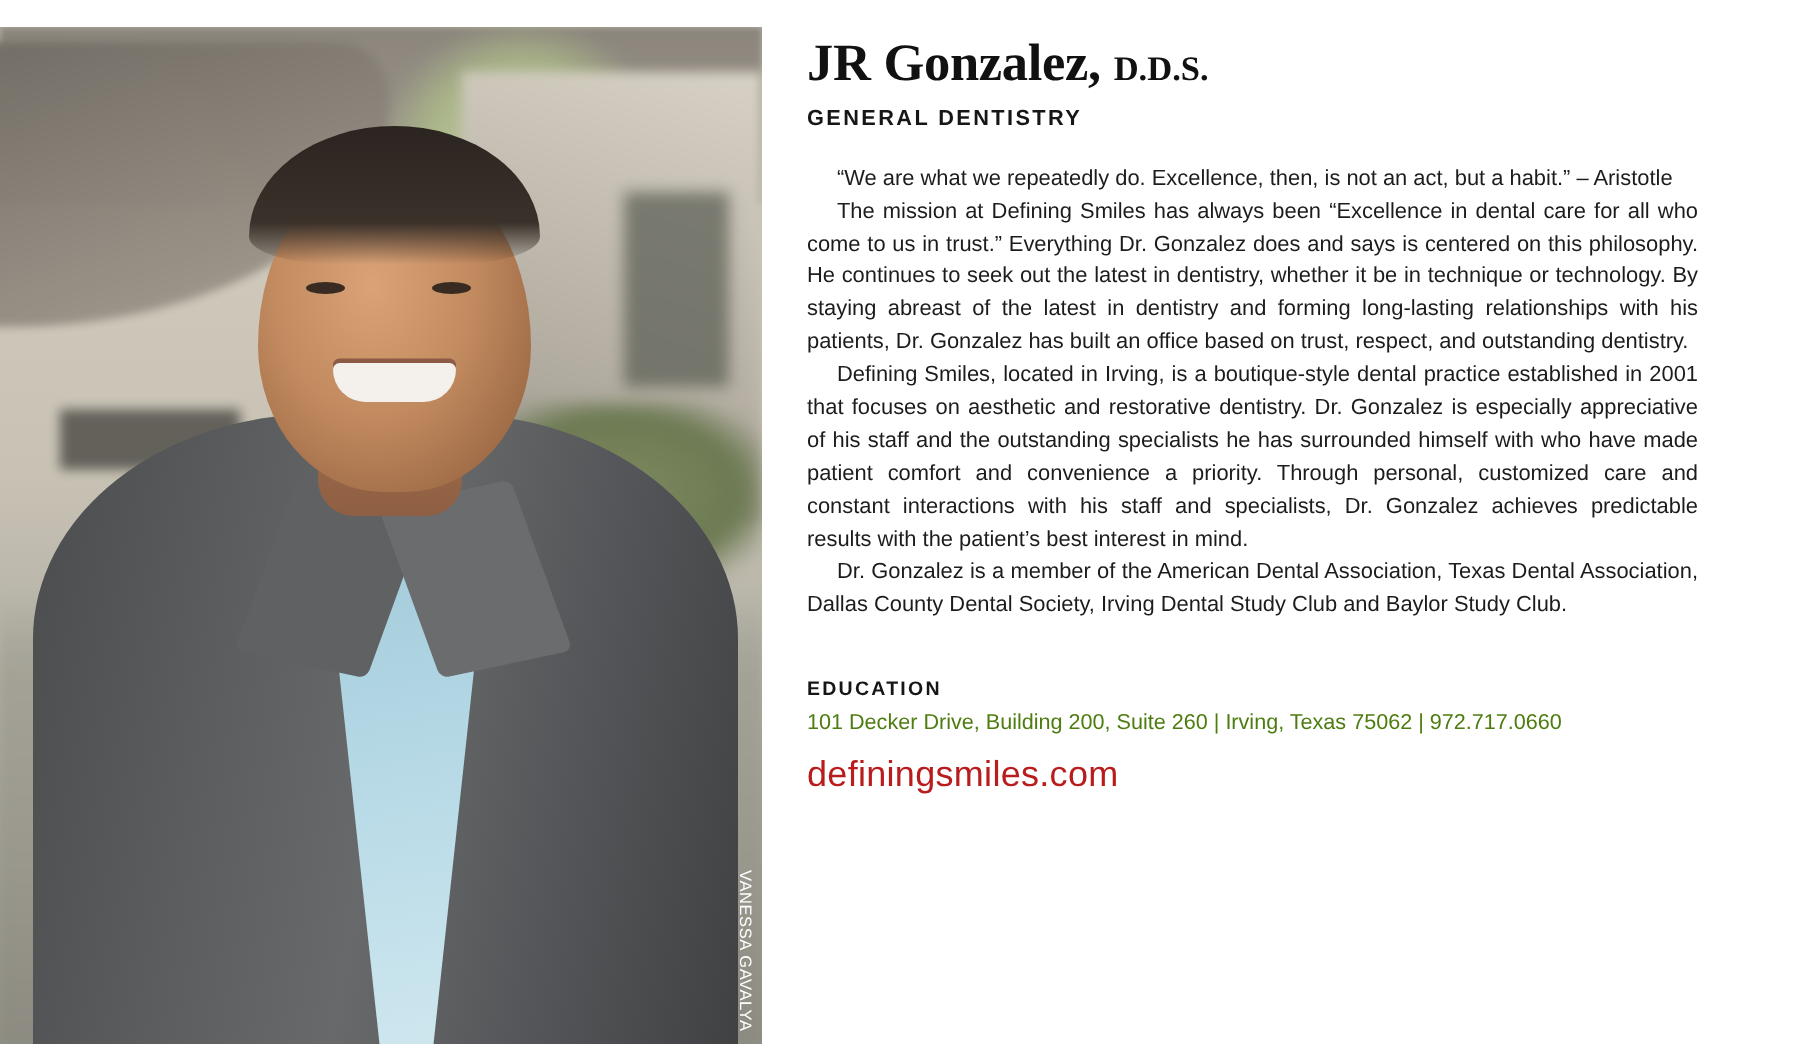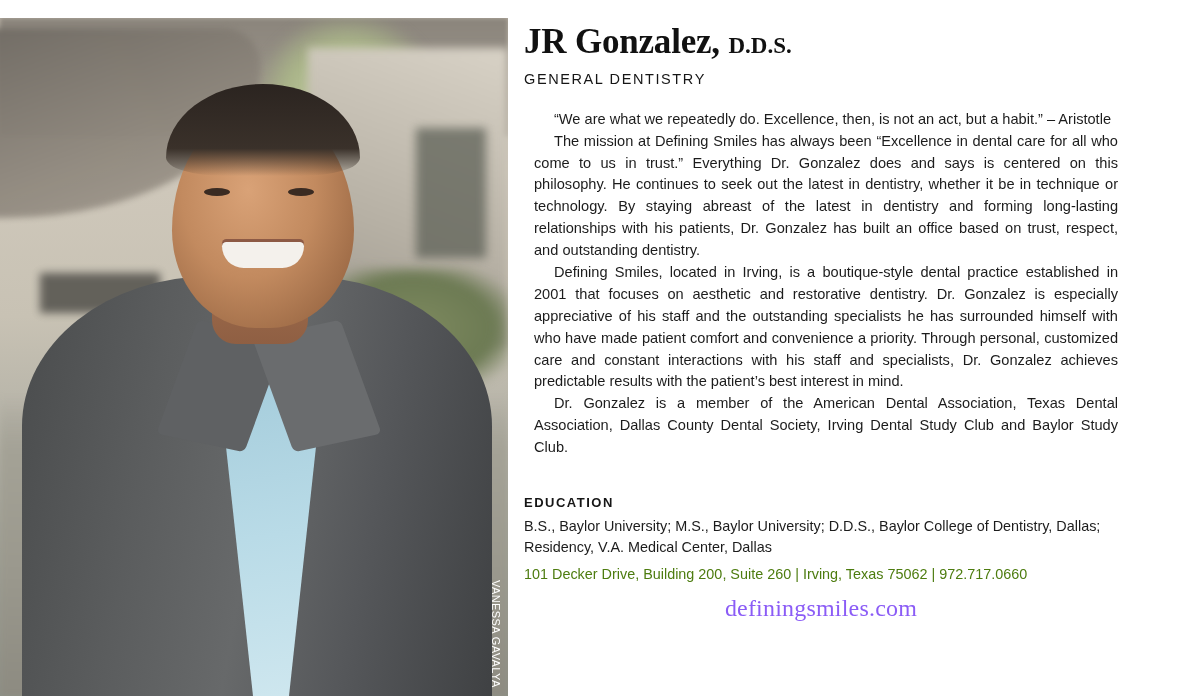--- a/index.html
+++ b/index.html
@@ -178,51 +178,50 @@
     writing-mode: vertical-rl;
     font-size: 11px;
     letter-spacing: .4px;
     color: #ffffff;
     font-family: "Liberation Sans", sans-serif;
   }
 
   
   .text-col {
     position: absolute;
-    left: 524px;
+    left: 538px;
     top: 24px;
     width: 594px;
   }
   .doc-name {
     font-family: "Liberation Serif", serif;
     font-weight: bold;
     font-size: 35px;
     line-height: 1.05;
     letter-spacing: -0.2px;
     color: #111111;
     margin: 0;
   }
   .doc-name .suffix {
     font-size: 23px;
     letter-spacing: 0px;
   }
   .specialty {
     margin: 10px 0 0 0;
     font-size: 14.5px;
-    font-weight: normal;
+    font-weight: bold;
     letter-spacing: 1.6px;
     color: #161616;
   }
   .body-copy {
     margin-top: 22px;
     font-size: 14.6px;
     line-height: 1.5;
     text-align: justify;
     color: #1c1c1c;
-    margin-left: 10px;
   }
   .body-copy p {
     margin: 0;
     text-indent: 20px;
   }
   .section-head {
     margin-top: 36px;
     font-size: 13px;
     font-weight: bold;
     letter-spacing: 1.5px;
@@ -235,25 +234,24 @@
     color: #1c1c1c;
   }
   .contact-line {
     margin-top: 6px;
     font-size: 14.4px;
     line-height: 1.45;
     color: #4d7c0f;
   }
   .website {
     margin-top: 10px;
-    font-family: Liberation Serif, serif;
+    font-family: Liberation Sans, sans-serif;
     font-size: 24px;
-    color: #8b5cf6;
+    color: #b91c1c;
     letter-spacing: .2px;
-    text-align: center;
   }
 </style>
 </head>
 <body>
 
 <div class="page">
 
   <div class="photo-col">
     <div class="photo">
       <div class="bg-wall"></div>
@@ -291,20 +289,19 @@
     <div class="specialty">GENERAL DENTISTRY</div>
 
     <div class="body-copy">
       <p>“We are what we repeatedly do. Excellence, then, is not an act, but a habit.” – Aristotle</p>
       <p>The mission at Defining Smiles has always been “Excellence in dental care for all who come to us in trust.” Everything Dr. Gonzalez does and says is centered on this philosophy. He continues to seek out the latest in dentistry, whether it be in technique or technology. By staying abreast of the latest in dentistry and forming long-lasting relationships with his patients, Dr. Gonzalez has built an office based on trust, respect, and outstanding dentistry.</p>
       <p>Defining Smiles, located in Irving, is a boutique-style dental practice established in 2001 that focuses on aesthetic and restorative dentistry. Dr. Gonzalez is especially appreciative of his staff and the outstanding specialists he has surrounded himself with who have made patient comfort and convenience a priority. Through personal, customized care and constant interactions with his staff and specialists, Dr. Gonzalez achieves predictable results with the patient’s best interest in mind.</p>
       <p>Dr. Gonzalez is a member of the American Dental Association, Texas Dental Association, Dallas County Dental Society, Irving Dental Study Club and Baylor Study Club.</p>
     </div>
 
     <div class="section-head">EDUCATION</div>
-    <div class="section-body">B.S., Baylor University; M.S., Baylor University; D.D.S., Baylor College of Dentistry, Dallas; Residency, V.A. Medical Center, Dallas</div>
 
     <div class="contact-line">101 Decker Drive, Building 200, Suite 260  |  Irving, Texas 75062  |  972.717.0660</div>
 
     <div class="website">definingsmiles.com</div>
 
   </div>
 </div>
 
 </body></html>

